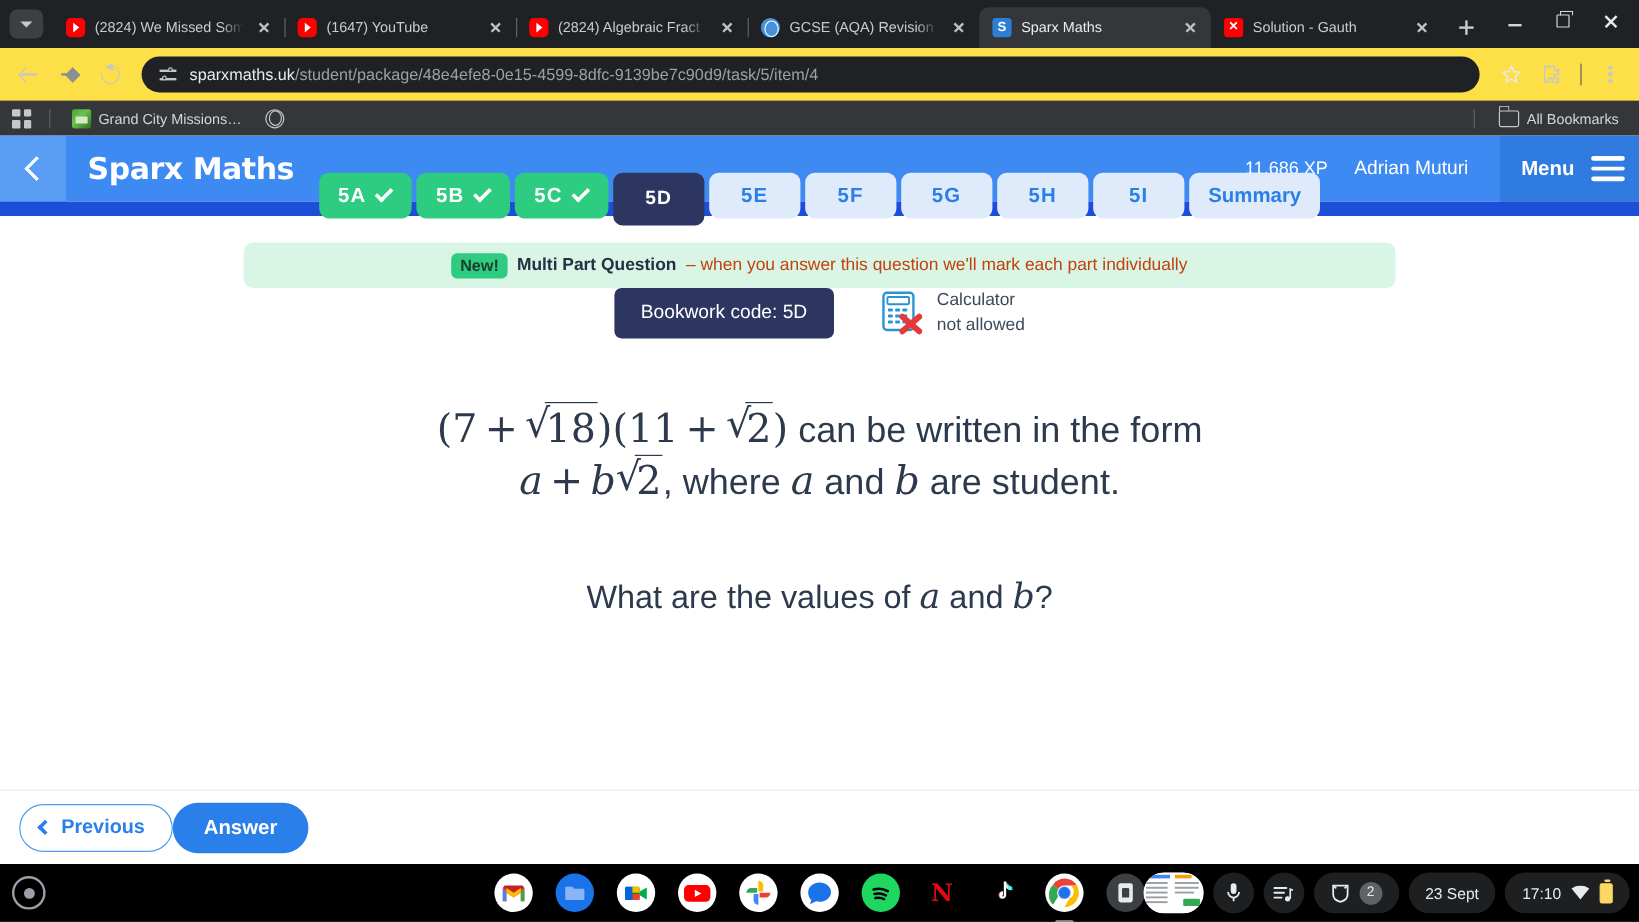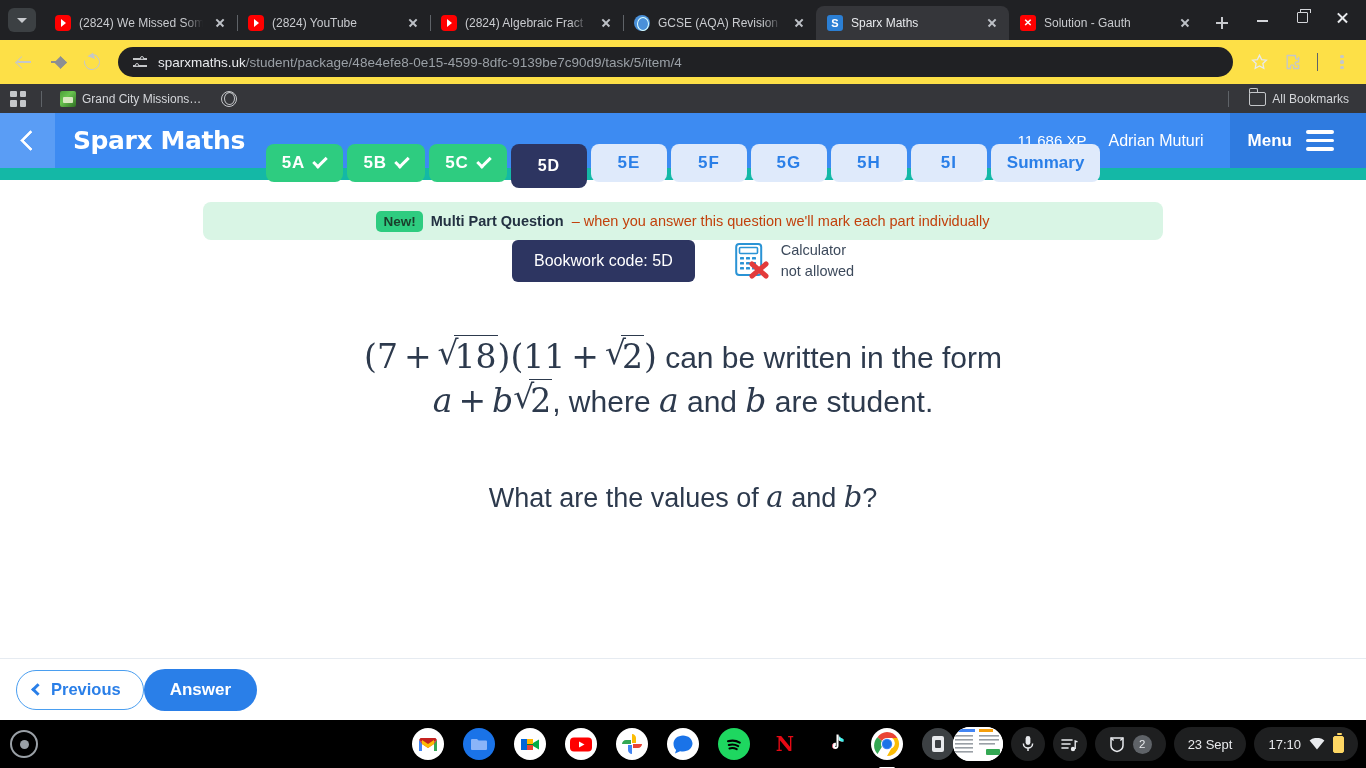--- a/index.html
+++ b/index.html
@@ -97,26 +97,26 @@
   
   .page { flex: 1; background: #fff; position: relative; overflow: hidden; display: flex; flex-direction: column; }
 
   .sparx-header { height: 55px; background: #3d8bf2; display: flex; align-items: center; position: relative; flex: 0 0 55px; }
   .back-zone { width: 55px; height: 55px; background: #5a9df5; display: flex; align-items: center; justify-content: center; }
   .back-chev { width: 15px; height: 15px; border-left: 3.5px solid #fff; border-bottom: 3.5px solid #fff; transform: rotate(45deg); margin-left: 5px; border-radius: 1px; }
   .brand { font-size: 25px; font-weight: bold; color: #fff; letter-spacing: -0.4px; margin-left: 18px; font-family: "DejaVu Sans", sans-serif; }
   .hdr-right { margin-left: auto; display: flex; align-items: center; height: 55px; }
   .xp { font-size: 15px; color: #fff; margin-right: 22px; }
   .uname { font-size: 16px; color: #fff; margin-right: 26px; }
-  .menu-zone { background: #2f7be0; height: 55px; display: flex; align-items: center; gap: 14px; padding: 0 32px 0 18px; }
+  .menu-zone { background: #2f7be0; height: 55px; display: flex; align-items: center; gap: 14px; padding: 0 12px 0 18px; }
   .menu-label { font-size: 17px; font-weight: bold; color: #fff; }
   .burger { width: 28px; display: flex; flex-direction: column; gap: 5px; }
   .burger b { height: 3.5px; background: #fff; border-radius: 2px; display: block; }
 
-  .tabbar-wrap { background: #14b8a6; height: 12px; position: relative; flex: 0 0 12px; }
+  .tabbar-wrap { background: #1d4ed8; height: 12px; position: relative; flex: 0 0 12px; }
   .tabbar { position: absolute; top: -24px; left: 0; right: 0; display: flex; justify-content: center; gap: 4px; }
   .qtab { height: 38px; min-width: 76px; padding: 0 16px; border-radius: 8px; display: flex; align-items: center; justify-content: center; gap: 8px; font-size: 17px; font-weight: bold; letter-spacing: 1px; }
   .qtab.done { background: #2ecc80; color: #fff; }
   .qtab.active { background: #2d3561; color: #fff; height: 44px; border-radius: 8px; font-size: 16px; }
   .qtab.todo { background: #dfeafb; color: #2a7fe8; }
   .qtab.summary { letter-spacing: 0; }
   .tick { width: 14px; height: 8px; border-left: 3px solid #fff; border-bottom: 3px solid #fff; transform: rotate(-45deg); margin-top: -4px; }
 
   .banner { margin: 22px auto 0; width: 960px; background: #d9f5e5; border-radius: 8px; height: 38px; display: flex; align-items: center; justify-content: center; gap: 8px; font-size: 14.5px; color: #2c3a4b; }
   .new-pill { background: #2ecc80; color: #1a3d2b; font-weight: bold; font-size: 13.5px; padding: 3px 7px; border-radius: 5px; }
@@ -177,21 +177,21 @@
 
       <div class="tab">
         <div class="tab-fav fav-yt"></div>
         <div class="tab-title">(2824) We Missed Som</div>
         <div class="tab-close"></div>
         <div class="sep"></div>
       </div>
 
       <div class="tab">
         <div class="tab-fav fav-yt"></div>
-        <div class="tab-title">(2824) YouTube</div>
+        <div class="tab-title">(1647) YouTube</div>
         <div class="tab-close"></div>
         <div class="sep"></div>
       </div>
 
       <div class="tab">
         <div class="tab-fav fav-yt"></div>
         <div class="tab-title">(2824) Algebraic Fract</div>
         <div class="tab-close"></div>
         <div class="sep"></div>
       </div>

